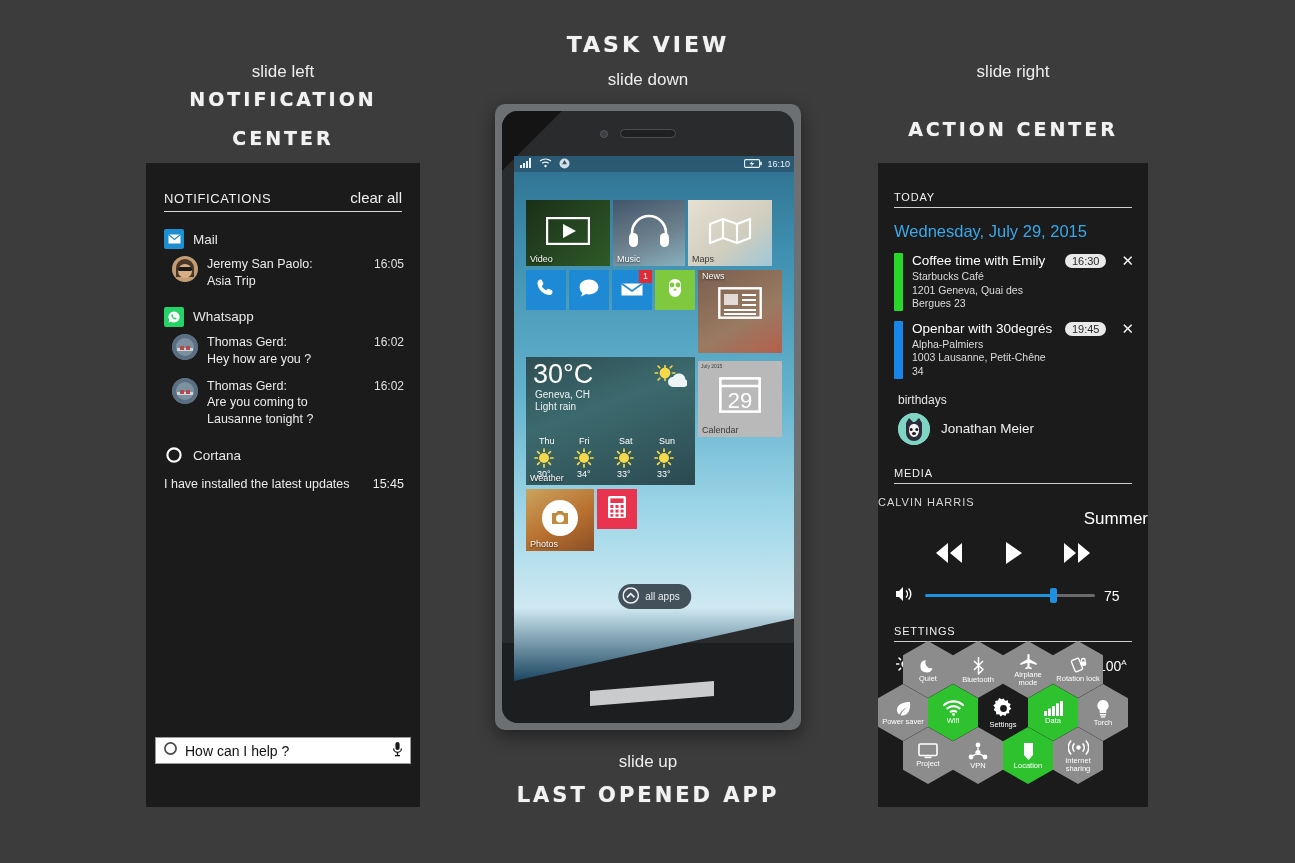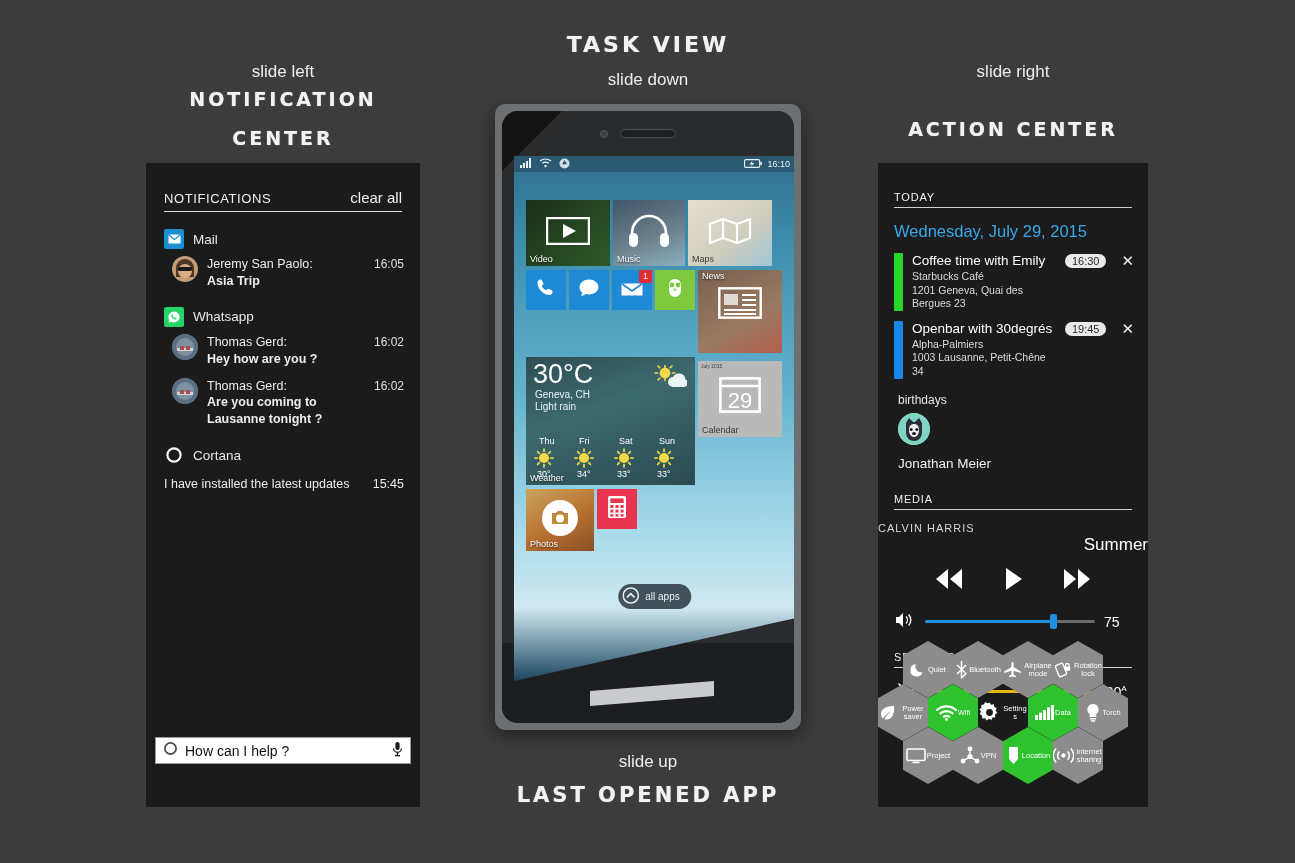--- a/index.html
+++ b/index.html
@@ -64,21 +64,21 @@
     display: flex; align-items: flex-start; gap: 9px;
     margin: 7px 16px 0 26px;
   }
   .nav-av {
     width: 26px; height: 26px; border-radius: 50%;
     flex: none; overflow: hidden; position: relative;
     background: #6b7a87;
   }
   .nrow-body { flex: 1; min-width: 0; }
   .nrow-l1 { font-size: 12.5px; color: #ececec; line-height: 1.35; }
-  .nrow-l2 { font-size: 12.5px; color: #ececec; line-height: 1.35; font-weight: bold; }
+  .nrow-l2 { font-size: 12.5px; color: #ececec; line-height: 1.35; }
   .nrow-time { font-size: 12px; color: #e0e0e0; flex: none; padding-top: 1px; }
   .cortana-line {
     display: flex; justify-content: space-between; align-items: baseline;
     margin: 12px 16px 0 18px;
     font-size: 12.5px; color: #ececec;
   }
   #cortana-box {
     position: absolute; left: 9px; bottom: 43px;
     width: 256px; height: 27px;
     background: #fff; border: 1px solid #9a9a9a;
@@ -114,21 +114,21 @@
     align-self: flex-start; flex: none;
     background: #e9e9e9; color: #2a2a2a;
     font-size: 11px; border-radius: 9px;
     padding: 1px 7px; margin-top: 1px;
   }
   .evt-x {
     align-self: flex-start; flex: none;
     font-size: 15px; color: #f0f0f0; margin: 0 2px 0 6px; line-height: 1;
   }
   #bday-label { margin: 14px 0 0 20px; font-size: 12px; color: #e6e6e6; }
-  #bday-row { display: flex; gap: 11px; margin: 6px 0 0 20px; flex-direction: column; }
+  #bday-row { display: flex; align-items: center; gap: 11px; margin: 6px 0 0 20px; }
   #bday-av {
     width: 32px; height: 32px; border-radius: 50%; flex: none; overflow: hidden;
     background: #8fd6c8; position: relative;
   }
   #bday-name { font-size: 13.5px; color: #f0f0f0; }
 
   #media-artist {
     text-align: left; font-size: 11px; letter-spacing: 1px;
     color: #d8d8d8; margin-top: 12px;
   }
@@ -146,21 +146,21 @@
   .knob { position: absolute; top: -6px; width: 7px; height: 15px; border-radius: 2px; }
   .sl-val { font-size: 14px; color: #fff; flex: none; min-width: 30px; }
   .sl-val sup { font-size: 8px; }
 
   
   #hexwrap { position: absolute; left: 0; top: 478px; width: 270px; height: 166px; }
   .hex {
     position: absolute; width: 50px; height: 57px;
     clip-path: polygon(50% 0%, 100% 25%, 100% 75%, 50% 100%, 0% 75%, 0% 25%);
     background: #8c8c8c;
-    display: flex; align-items: center; justify-content: center;
+    display: flex; flex-direction: column; align-items: center; justify-content: center;
     gap: 1px;
   }
   .hex.on { background: #2fc22f; }
   .hex.plain { background: transparent; }
   .hex-label {
     font-size: 7.5px; color: #fff; text-align: center; line-height: 1.05;
     max-width: 46px; word-break: break-word;
   }
   .hex-ico { color: #fff; display: flex; align-items: center; justify-content: center; }
 

